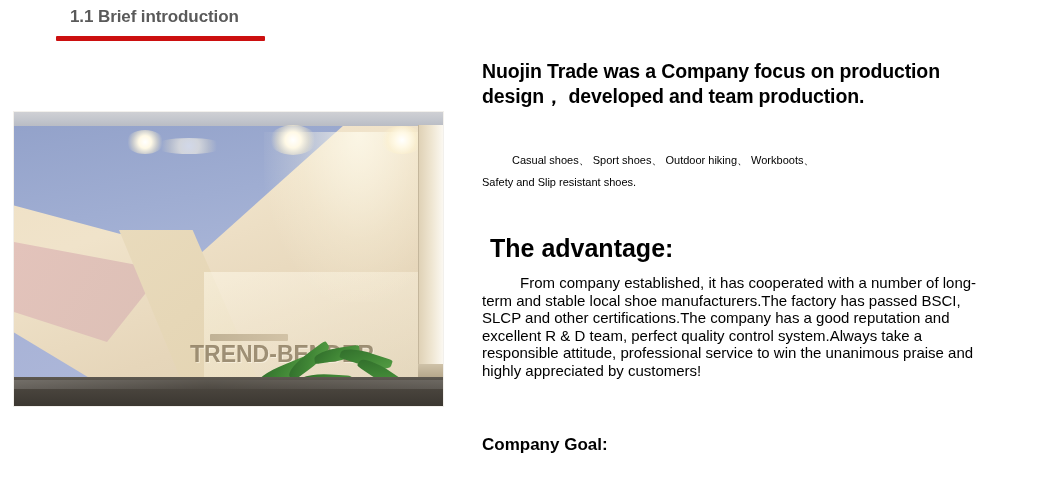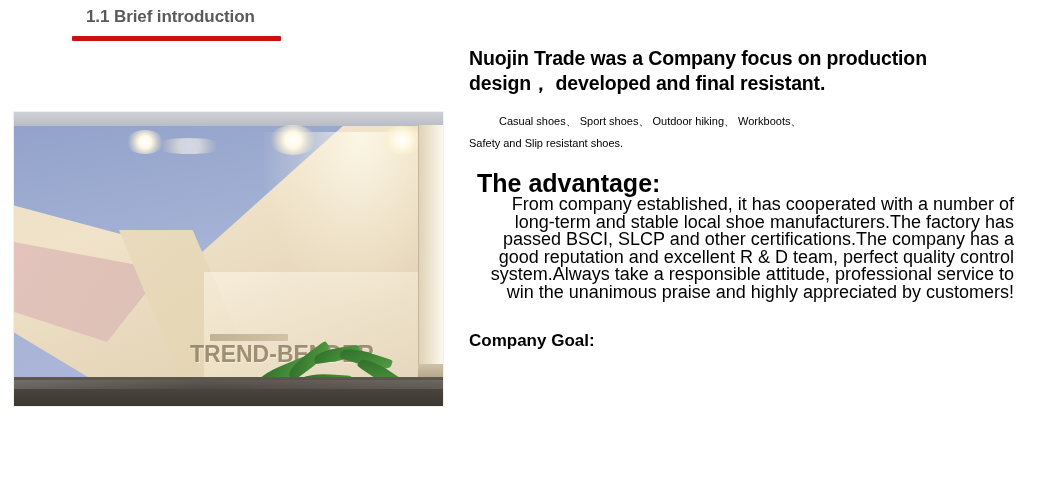--- a/index.html
+++ b/index.html
@@ -12,21 +12,21 @@
     height: 491px;
     position: relative;
     overflow: hidden;
     font-family: "Liberation Sans", sans-serif;
     color: #000000;
   }
 
   
   #section-heading {
     position: absolute;
-    left: 72px;
+    left: 56px;
     top: 4px;
     width: 400px;
   }
   #section-heading .heading-text {
     font-size: 17px;
     font-weight: bold;
     color: #5a5a5a;
     letter-spacing: -0.1px;
     padding-left: 14px;
     line-height: 26px;
@@ -160,21 +160,21 @@
     background: linear-gradient(180deg,#cfc2a8,#b6a88c);
   }
 
   
   #content-column {
     position: absolute;
     left: 469px;
     top: 46px;
     width: 545px;
   }
-  .blk { margin: 0; }
+  .blk { margin: 13px; }
 
   .lead-title {
     font-size: 19.5px;
     font-weight: bold;
     line-height: 25px;
     letter-spacing: -0.15px;
   }
   .sec-head {
     font-size: 17px;
     font-weight: bold;
@@ -184,23 +184,22 @@
     font-size: 25px;
     font-weight: bold;
     line-height: 26px;
     padding-left: 8px;
   }
   .body-lg {
     font-size: 11px;
     line-height: 22px;
   }
   .body-sm {
-    font-size: 18px;
+    font-size: 15px;
     line-height: 17.5px;
-    text-align: right;
   }
   .indent { text-indent: 30px; }
   .indent-sm { text-indent: 38px; }
 
   .sp-1 { height: 14px; }
   .sp-2 { height: 16px; }
   .sp-3 { height: 14px; }
   .sp-4 { height: 15px; }
 </style>
 </head>
@@ -249,21 +248,21 @@
   </div>
 
   <div class="photo-layer floor"></div>
   <div class="photo-layer floor-sheen"></div>
 </div>
 
 <div id="content-column">
 
   <p class="blk lead-title">
     <span>Nuojin Trade was a Company focus on production</span><br>
-    <span>design，  developed and final resistant.</span>
+    <span>design，  developed and team production.</span>
   </p>
 
   <div class="sp-1"></div>
 
   <p class="blk body-lg indent">
     <span>Casual shoes、 Sport shoes、 Outdoor hiking、 Workboots、</span><br>
     <span class="no-indent" style="display:inline-block;text-indent:0">Safety and Slip resistant shoes.</span>
   </p>
 
   <div class="sp-2"></div>

